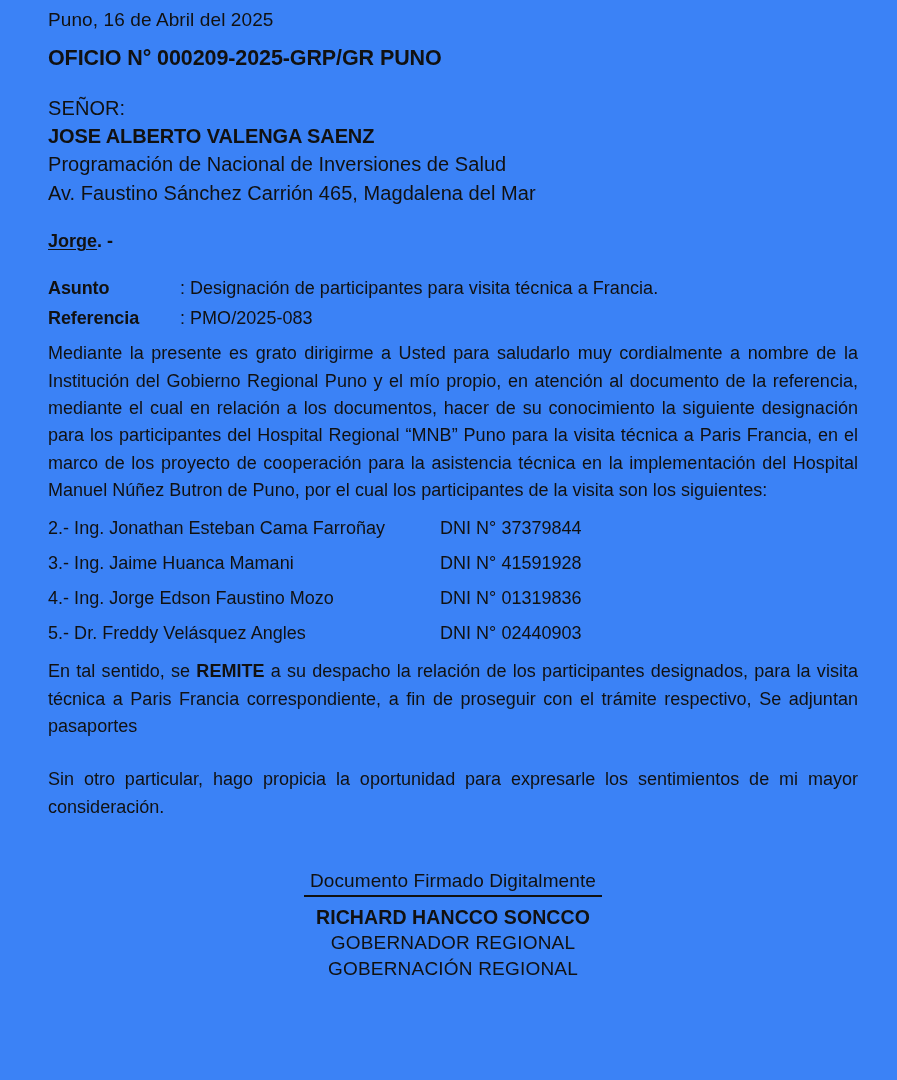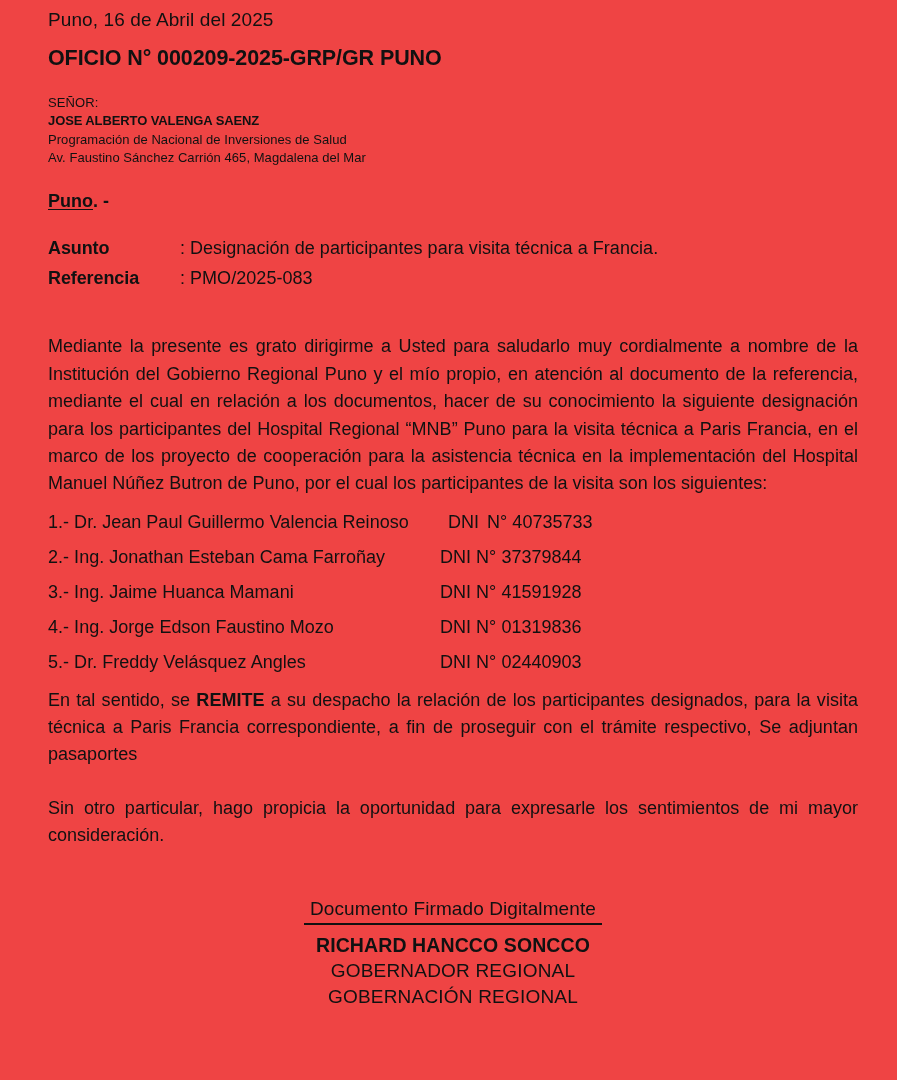--- a/index.html
+++ b/index.html
@@ -9,41 +9,41 @@
   }
   body {
     font-family: "Liberation Sans", sans-serif;
     color: #111111;
     -webkit-font-smoothing: antialiased;
   }
   .page {
     position: relative;
     width: 897px;
     height: 1080px;
-    background: #ef4444;
+    background: #3b82f6;
     overflow: hidden;
     box-sizing: border-box;
     padding: 0 39px 0 48px;
   }
   .doc-date {
     font-size: 19px;
     line-height: 1.25;
     padding-top: 8px;
     letter-spacing: 0.1px;
   }
   .doc-number {
     font-size: 21.5px;
     font-weight: bold;
     line-height: 1.25;
     margin-top: 13px;
     letter-spacing: -0.1px;
   }
   .recipient {
     margin-top: 22px;
-    font-size: 13px;
+    font-size: 20px;
     line-height: 1.42;
   }
   .recipient .salutation { letter-spacing: 0.1px; }
   .recipient .name {
     font-weight: bold;
     letter-spacing: -0.1px;
   }
   .recipient .org,
   .recipient .address { letter-spacing: 0.05px; }
 
@@ -82,21 +82,21 @@
     letter-spacing: 0.05px;
   }
 
   .body-para {
     font-size: 18px;
     line-height: 1.52;
     text-align: justify;
     text-justify: inter-word;
     letter-spacing: 0.02px;
   }
-  .para-1 { margin-top: 44px; }
+  .para-1 { margin-top: 11px; }
   .para-remite { margin-top: 0; }
   .para-final { margin-top: 26px; }
 
   .participants {
     margin-top: 14px;
     font-size: 18px;
   }
   .p-row {
     display: flex;
     align-items: baseline;
@@ -159,43 +159,39 @@
   <div class="doc-number">OFICIO N°  000209-2025-GRP/GR PUNO</div>
 
   <div class="recipient">
     <div class="salutation">SEÑOR:</div>
     <div class="name">JOSE ALBERTO VALENGA SAENZ</div>
     <div class="org">Programación de Nacional de Inversiones de Salud</div>
     <div class="address">Av. Faustino Sánchez Carrión 465, Magdalena del Mar</div>
   </div>
 
   <div class="city-line">
-    <span class="city">Puno</span><span class="dash">. -</span>
+    <span class="city">Jorge</span><span class="dash">. -</span>
   </div>
 
   <div class="meta-table">
     <div class="meta-row">
       <span class="meta-label">Asunto</span>
       <span class="meta-sep">:</span>
       <span class="meta-value">Designación de participantes para visita técnica a Francia.</span>
     </div>
     <div class="meta-row">
       <span class="meta-label">Referencia</span>
       <span class="meta-sep">:</span>
       <span class="meta-value">PMO/2025-083</span>
     </div>
   </div>
 
   <div class="body-para para-1">Mediante la presente es grato dirigirme a Usted para saludarlo muy cordialmente a nombre de la Institución del Gobierno Regional Puno y el mío propio, en atención al documento de la referencia, mediante el cual en relación a los documentos, hacer de su conocimiento la siguiente designación para los participantes del Hospital Regional “MNB” Puno para la visita técnica a Paris Francia, en el marco de los proyecto de cooperación para la asistencia técnica en la implementación del Hospital Manuel Núñez Butron de Puno, por el cual los participantes de la visita son los siguientes:</div>
 
   <div class="participants">
-    <div class="p-row first">
-      <span class="p-name"><span>1.-</span> <span>Dr. Jean Paul Guillermo Valencia Reinoso</span></span>
-      <span class="p-dni"><span>DNI</span><span class="dni-gap">&nbsp;</span><span>N°</span> <span>40735733</span></span>
-    </div>
     <div class="p-row">
       <span class="p-name"><span>2.-</span> <span>Ing. Jonathan Esteban Cama Farroñay</span></span>
       <span class="p-dni"><span>DNI</span> <span>N°</span> <span>37379844</span></span>
     </div>
     <div class="p-row">
       <span class="p-name"><span>3.-</span> <span>Ing. Jaime Huanca Mamani</span></span>
       <span class="p-dni"><span>DNI</span> <span>N°</span> <span>41591928</span></span>
     </div>
     <div class="p-row">
       <span class="p-name"><span>4.-</span> <span>Ing. Jorge Edson Faustino Mozo</span></span>

